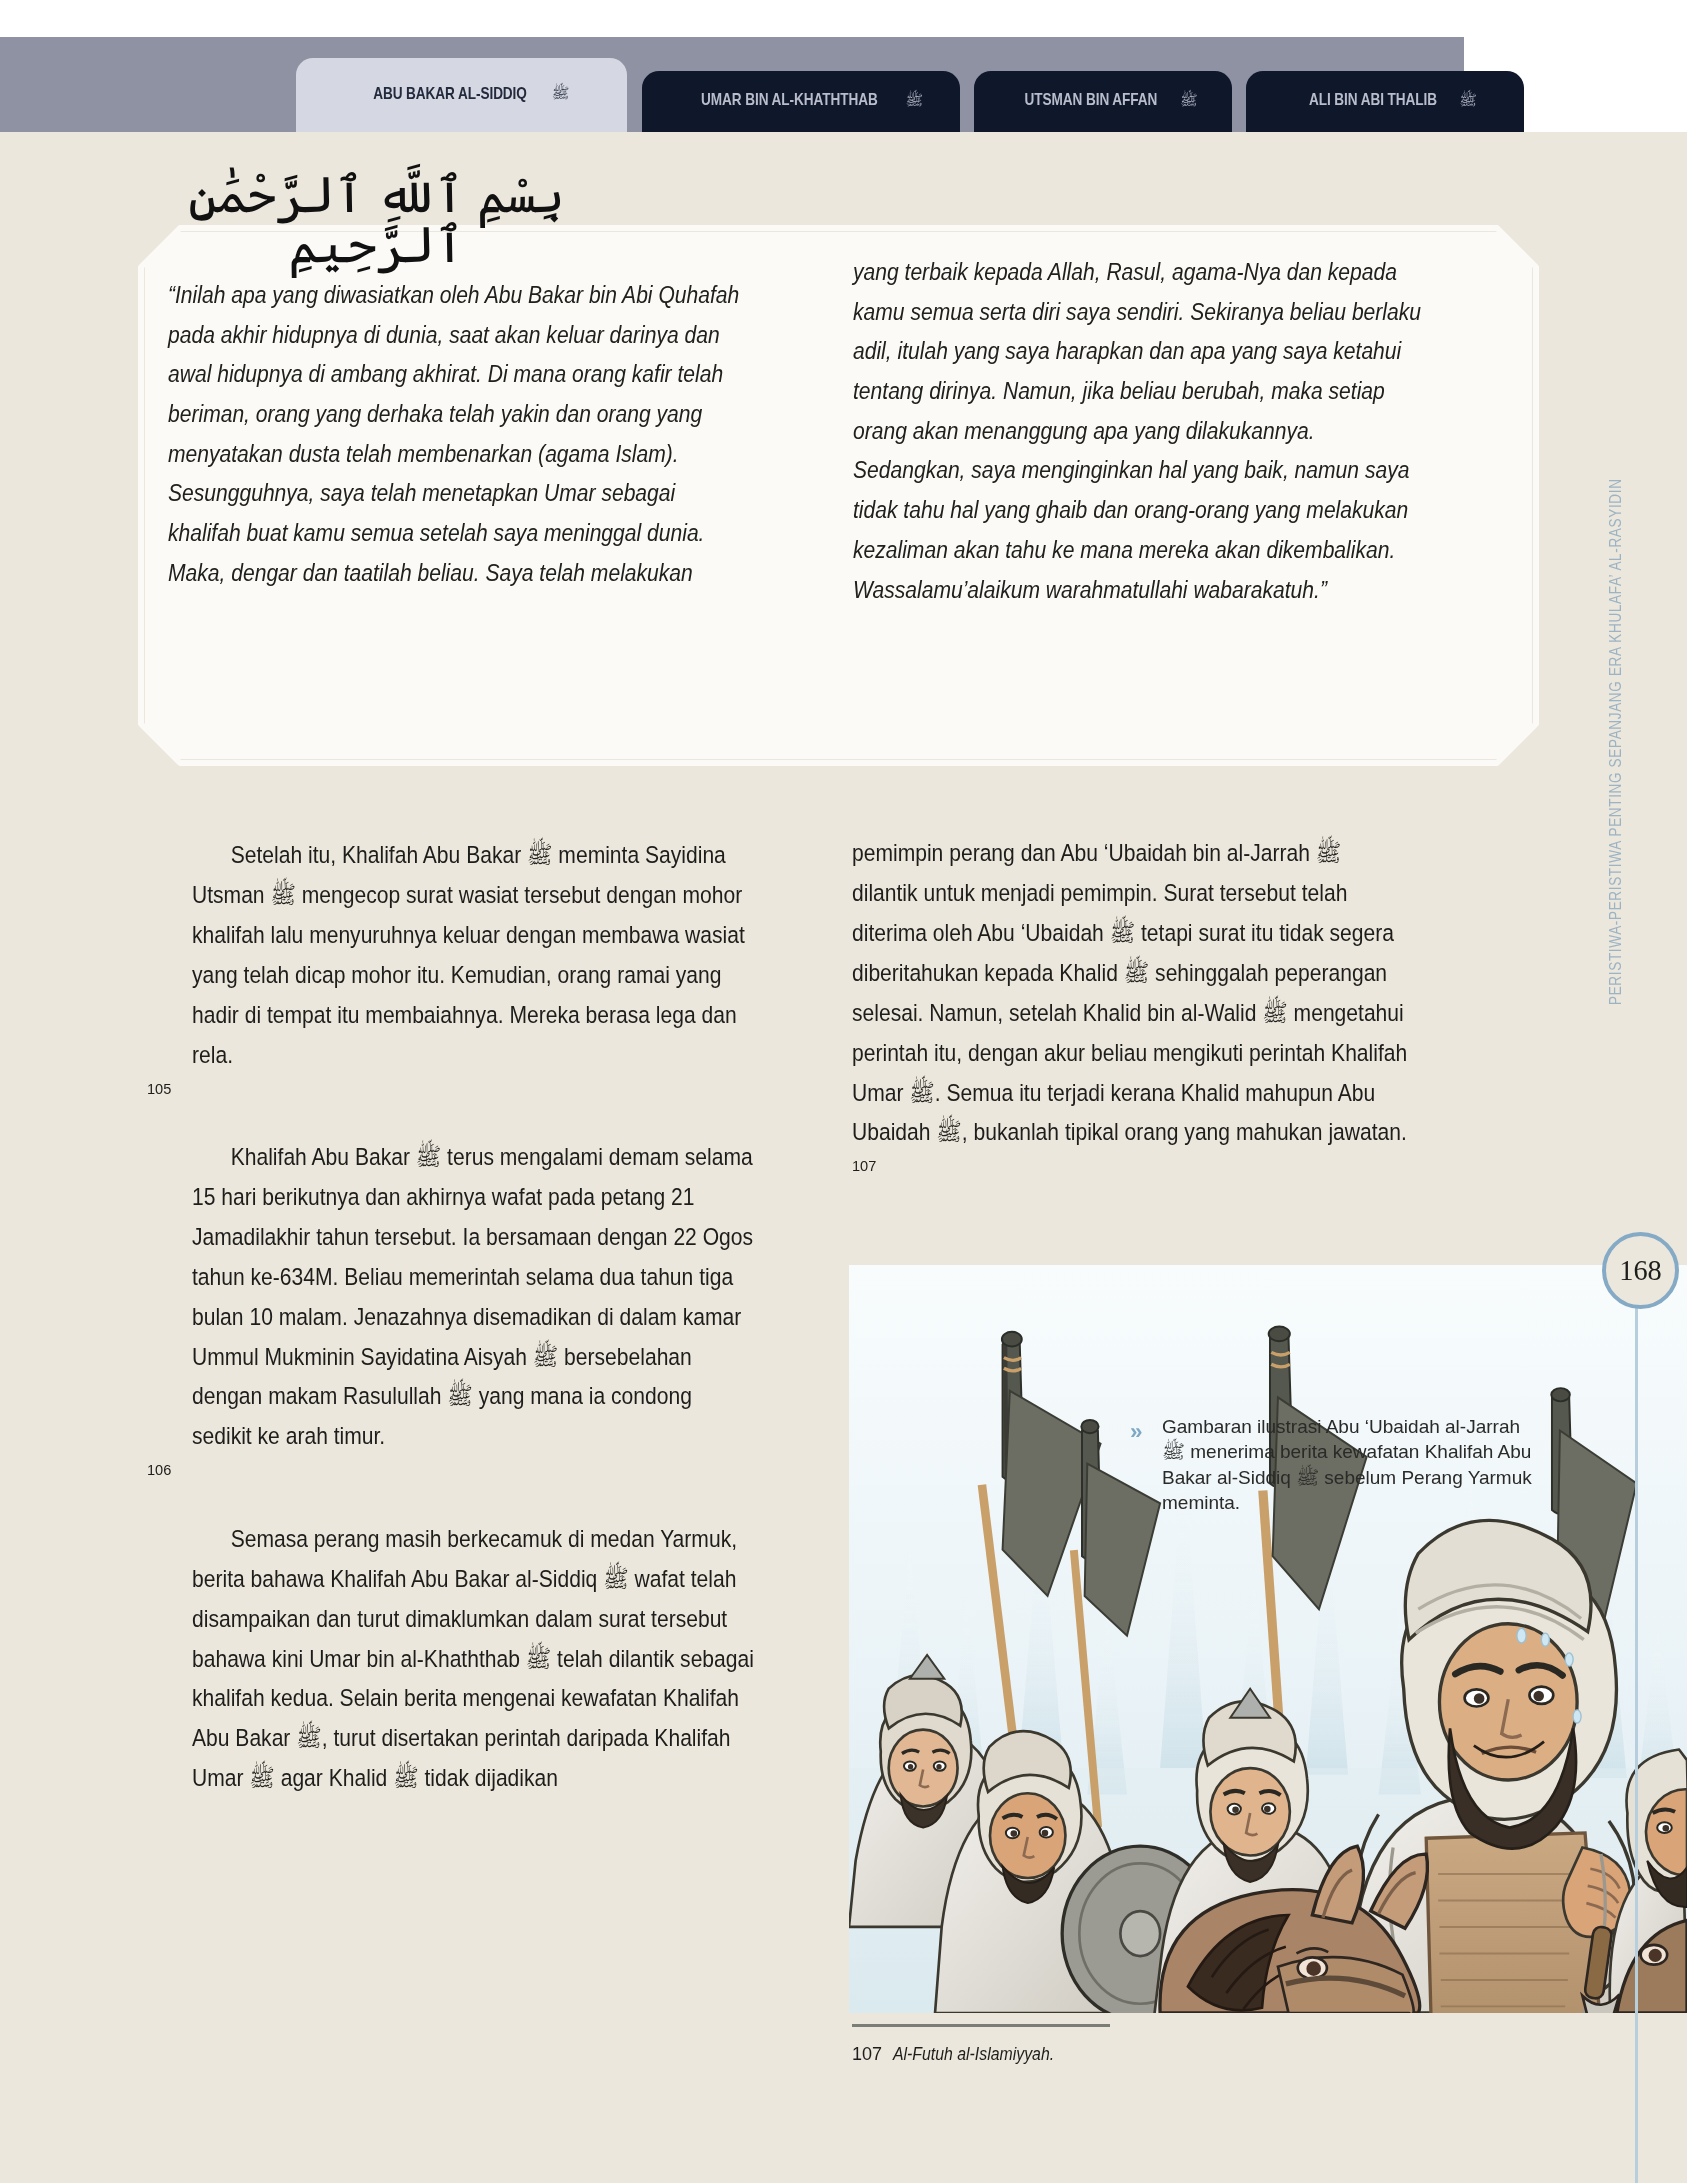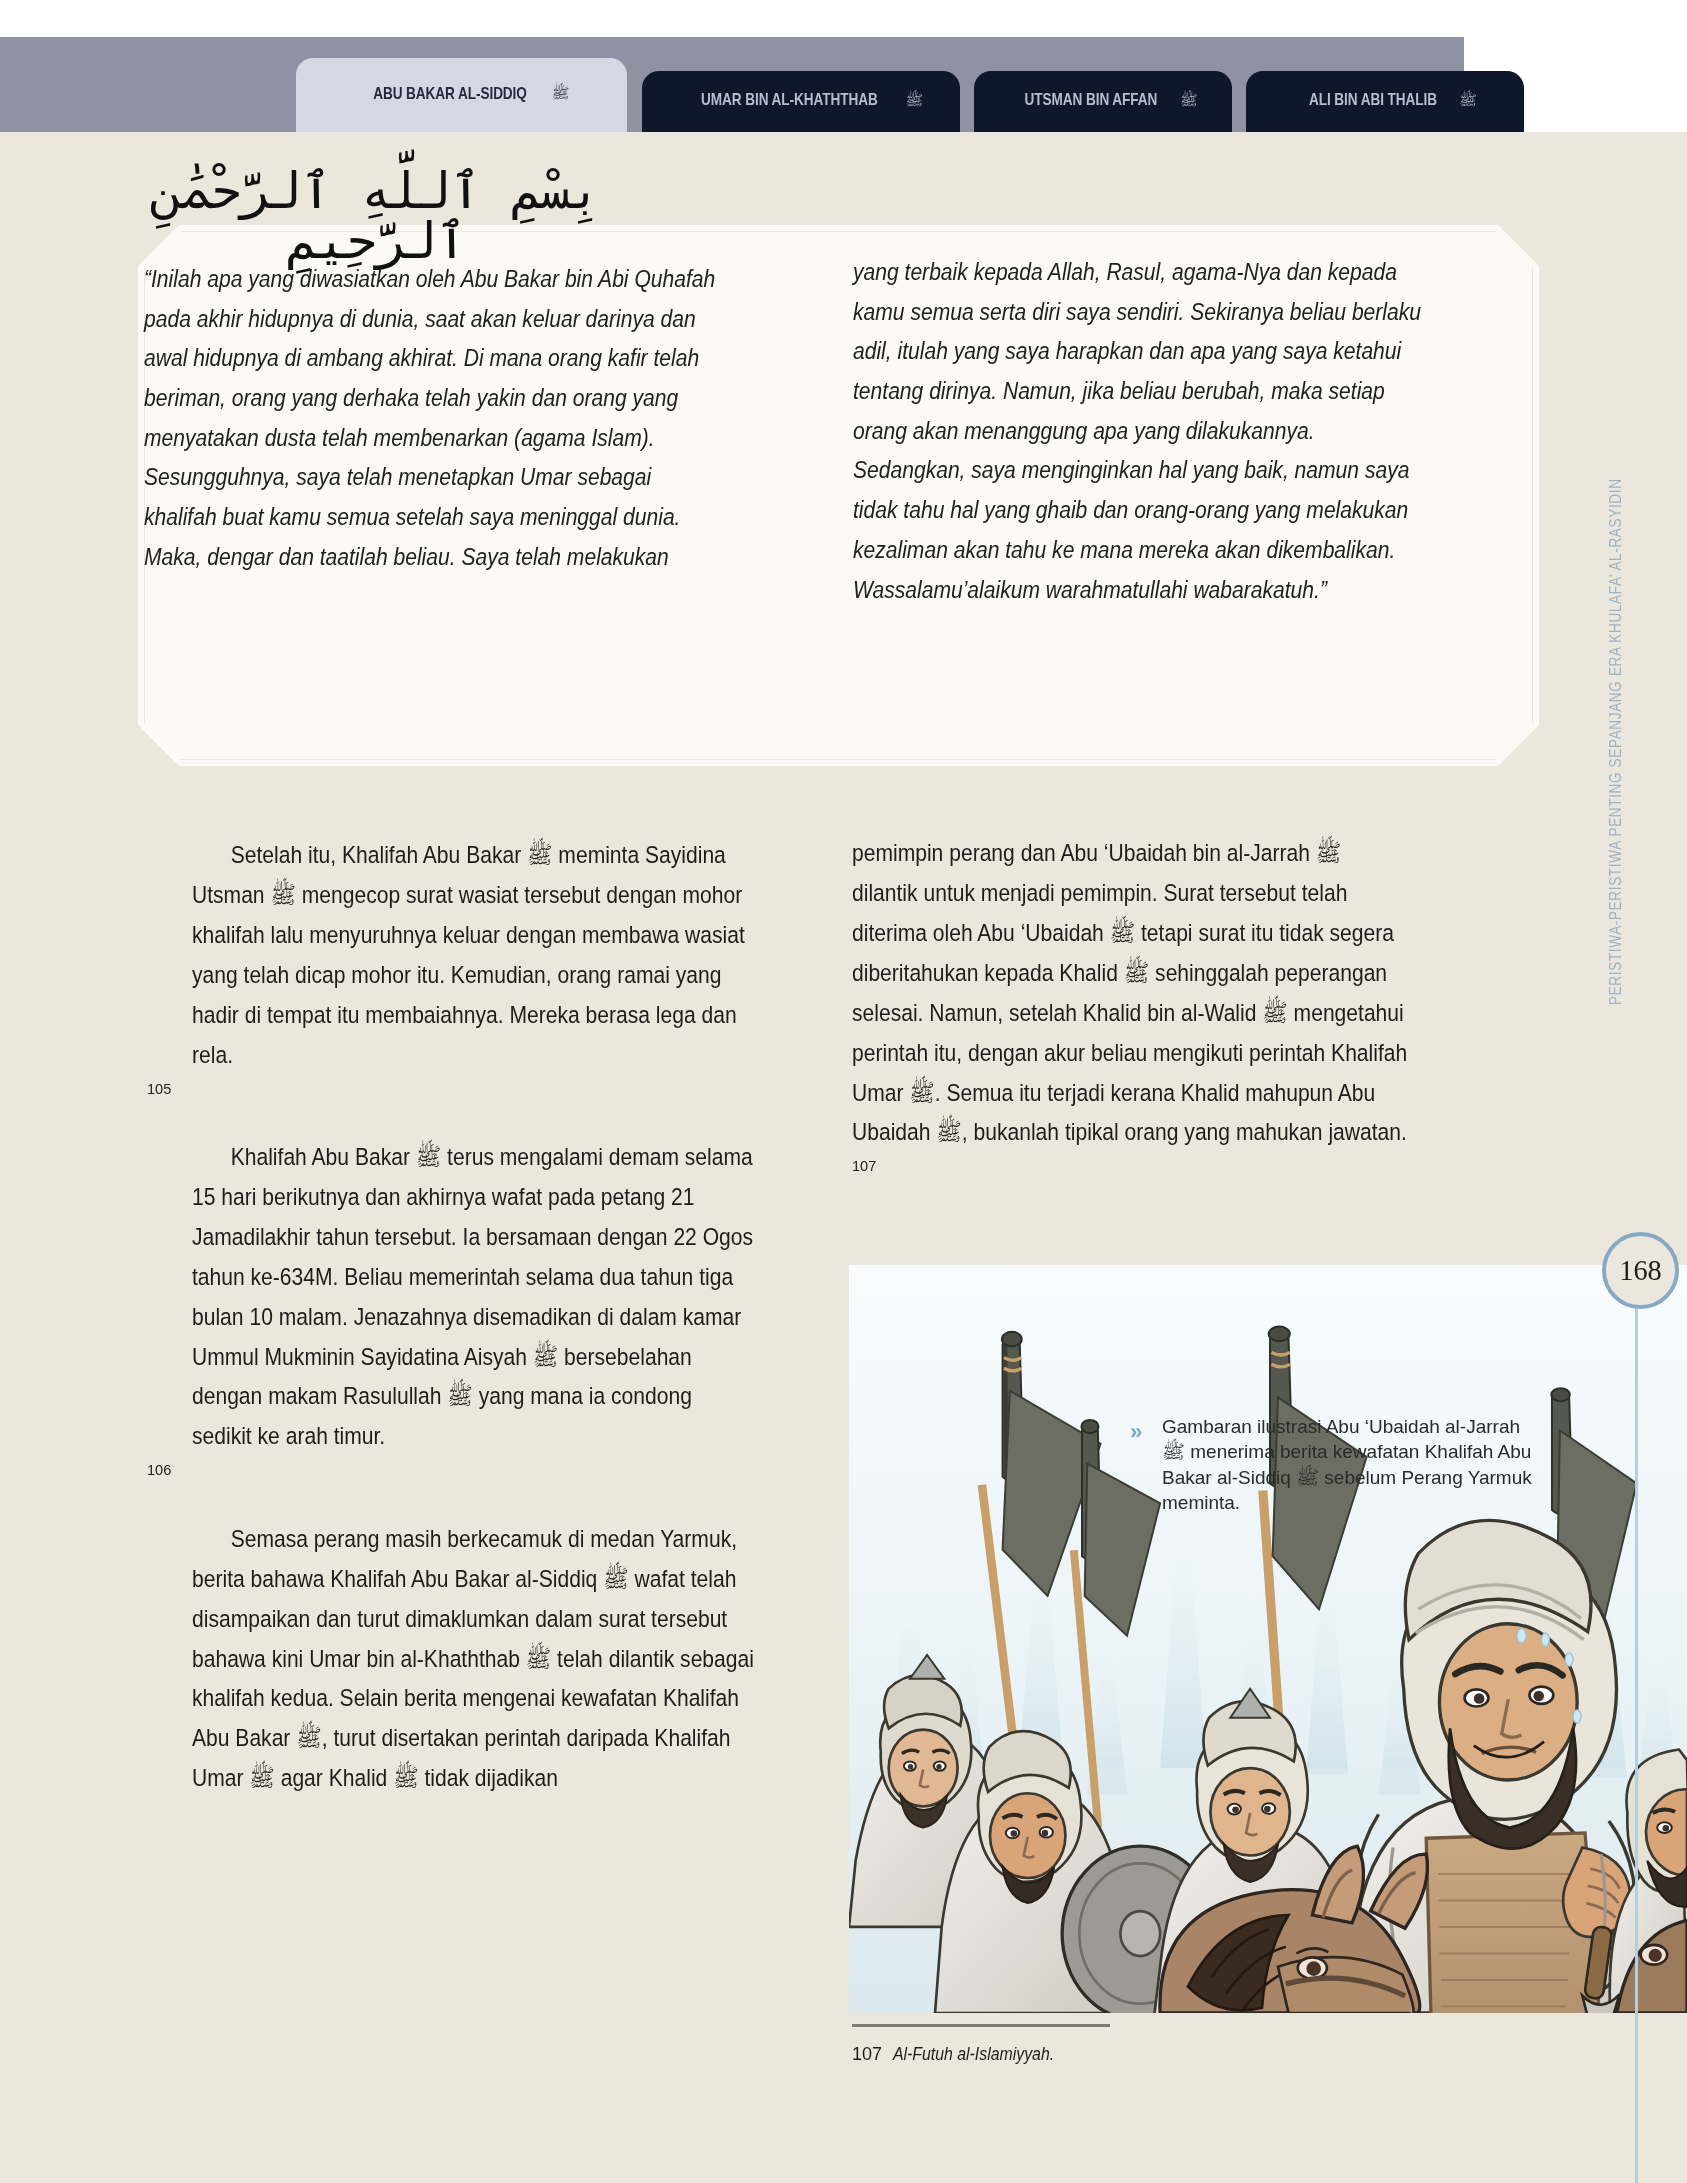--- a/index.html
+++ b/index.html
@@ -73,32 +73,32 @@
     clip-path:polygon(37px 0, calc(100% - 37px) 0, 100% 37px, 100% calc(100% - 37px),
                       calc(100% - 37px) 100%, 37px 100%, 0 calc(100% - 37px), 0 37px);
   }
   .bismillah{
     position:absolute;left:112px;top:38px;width:529px;
     text-align:center;
     font-size:50px;
     line-height:1;
     color:#111;
     direction:rtl;
-    font-family:Liberation Mono, monospace;
+    font-family:Liberation Serif, serif;
   }
   .qcol{
     position:absolute;
     font-style:italic;
     font-size:24.5px;
     line-height:1.62;
     color:#20201e;
     font-family:"Liberation Sans", sans-serif;
   }
   .qcol span{display:inline-block;transform:scaleX(.86);transform-origin:left;}
-  .qcol-left{left:144px;top:127px;width:668px;}
+  .qcol-left{left:144px;top:143px;width:668px;padding-left:24px;}
   .qcol-right{left:853px;top:120px;width:668px;}
 
   
   .bodycol{
     position:absolute;
     font-size:24.5px;
     line-height:1.63;
     color:#1d1d1b;
     text-align:left;
   }

